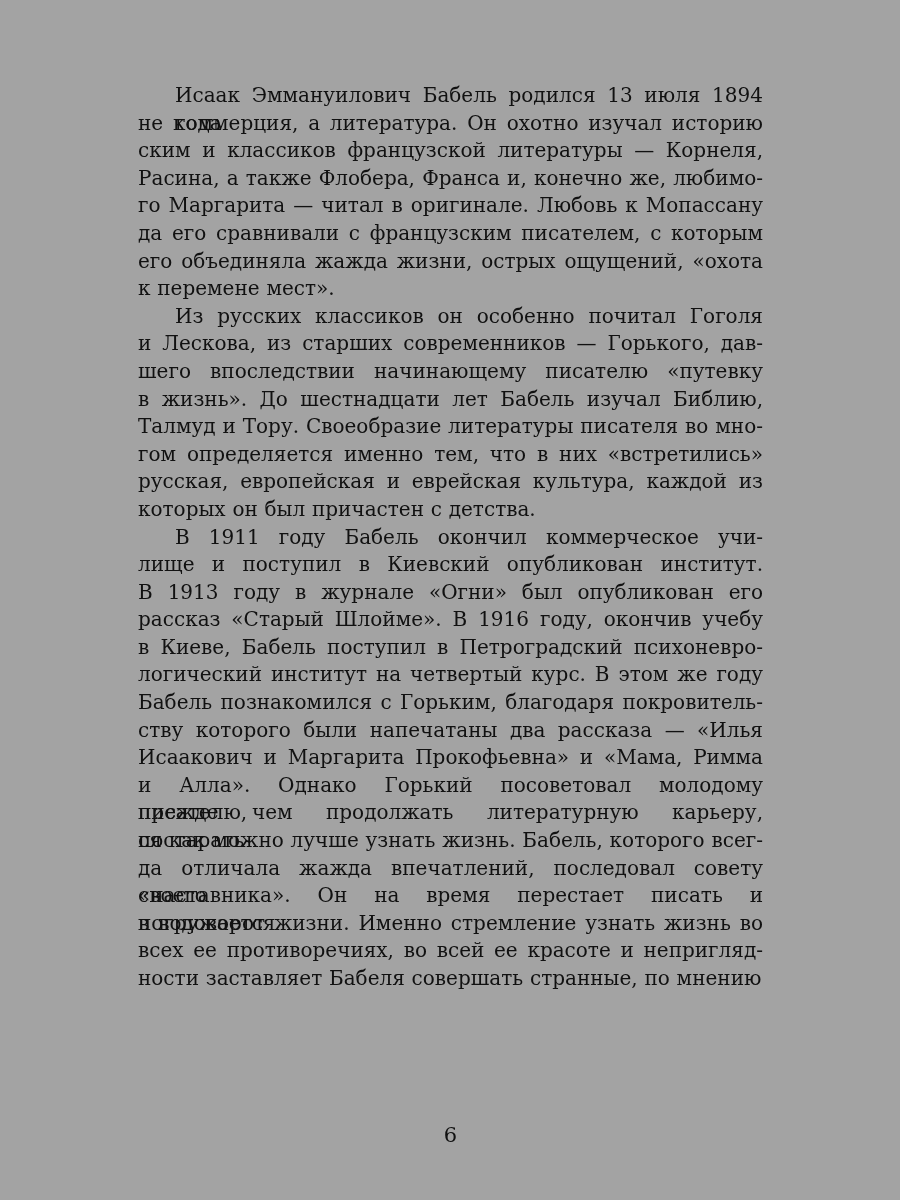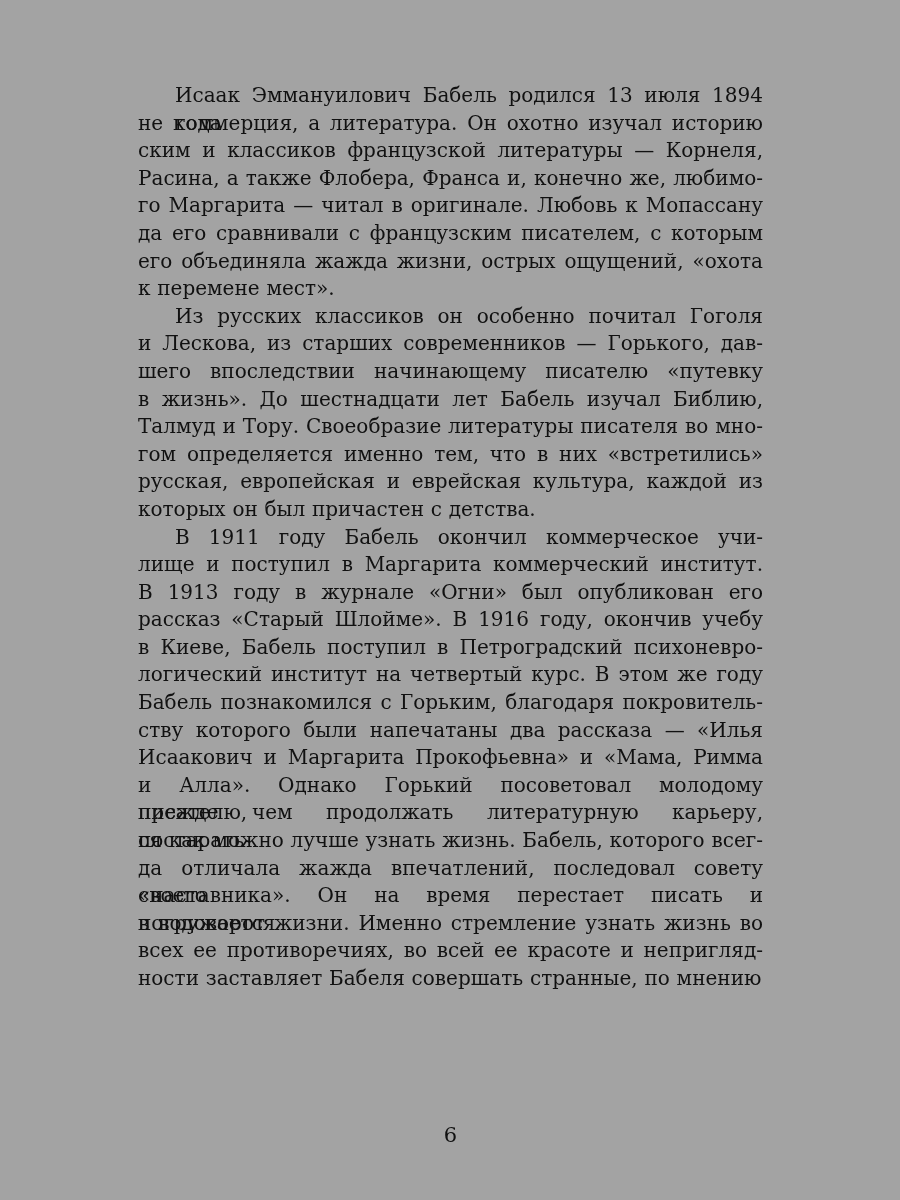--- a/index.html
+++ b/index.html
@@ -74,21 +74,21 @@
         <div class="line">и Лескова, из старших современников — Горького, дав-</div>
         <div class="line">шего впоследствии начинающему писателю «путевку</div>
         <div class="line">в жизнь». До шестнадцати лет Бабель изучал Библию,</div>
         <div class="line">Талмуд и Тору. Своеобразие литературы писателя во мно-</div>
         <div class="line">гом определяется именно тем, что в них «встретились»</div>
         <div class="line">русская, европейская и еврейская культура, каждой из</div>
         <div class="line last">которых он был причастен с детства.</div>
       </div>
       <div class="para">
         <div class="line first">В 1911 году Бабель окончил коммерческое учи-</div>
-        <div class="line">лище и поступил в Маргарита коммерческий институт.</div>
+        <div class="line">лище и поступил в Киевский опубликован институт.</div>
         <div class="line">В 1913 году в журнале «Огни» был опубликован его</div>
         <div class="line">рассказ «Старый Шлойме». В 1916 году, окончив учебу</div>
         <div class="line">в Киеве, Бабель поступил в Петроградский психоневро-</div>
         <div class="line">логический институт на четвертый курс. В этом же году</div>
         <div class="line">Бабель познакомился с Горьким, благодаря покровитель-</div>
         <div class="line">ству которого были напечатаны два рассказа — «Илья</div>
         <div class="line">Исаакович и Маргарита Прокофьевна» и «Мама, Римма</div>
         <div class="line">и Алла». Однако Горький посоветовал молодому писателю,</div>
         <div class="line">прежде чем продолжать литературную карьеру, постарать-</div>
         <div class="line">ся как можно лучше узнать жизнь. Бабель, которого всег-</div>

